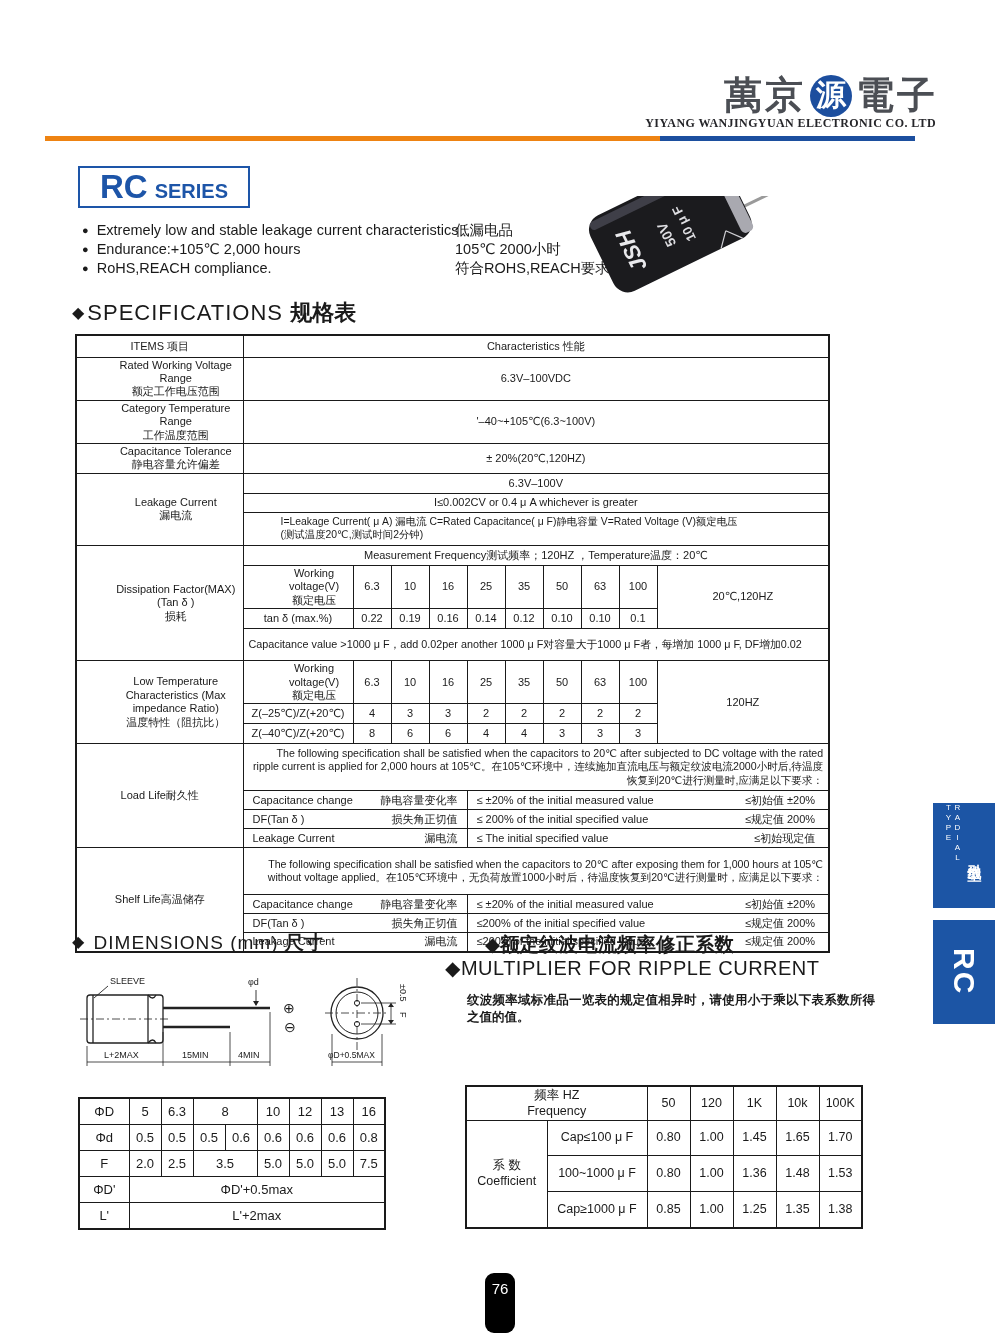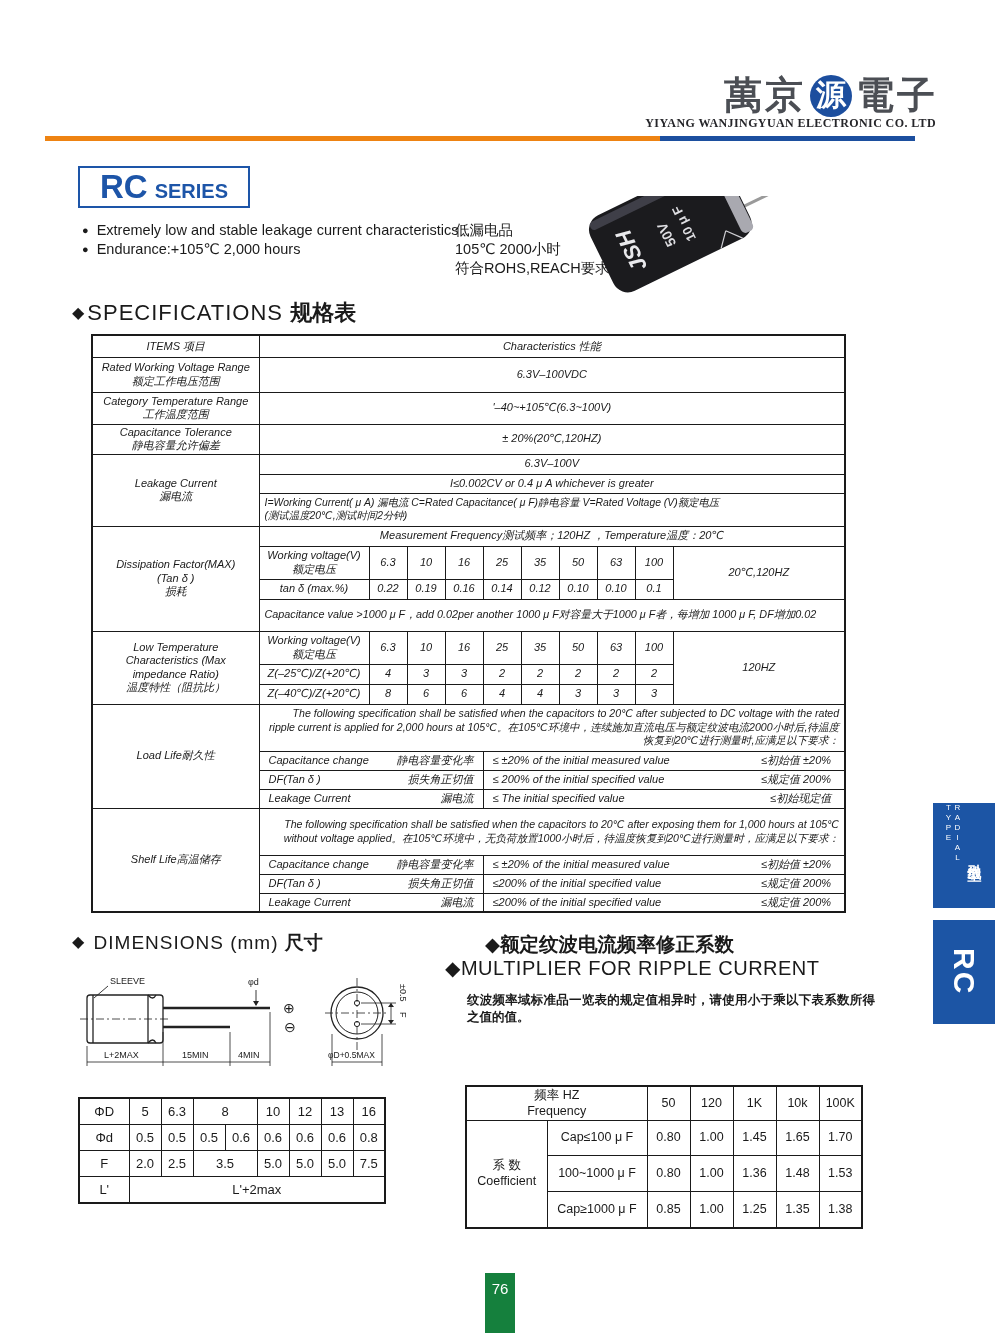--- a/index.html
+++ b/index.html
@@ -26,25 +26,25 @@
   .features .b{font-size:11px;margin-right:8px;vertical-align:1px;}
   .features-cn{position:absolute;left:455px;top:221px;font-size:14.5px;line-height:19px;}
 
   
   .sec-title{position:absolute;font-size:22px;letter-spacing:1px;color:#1a1a1a;}
   .sec-title .dia{font-size:16px;vertical-align:2px;margin-right:2px;}
   .sec-title .cn{font-weight:bold;letter-spacing:0;}
 
   
   table{border-collapse:collapse;table-layout:fixed;}
-  .spec-table{position:absolute;left:91px;top:334px;width:753px;border:2px solid #1a1a1a;font-style:italic;}
+  .spec-table{position:absolute;left:75px;top:334px;width:753px;border:2px solid #1a1a1a;}
   .spec-table td{border:1px solid #1a1a1a;text-align:center;vertical-align:middle;
                  padding:1px 3px;font-size:11px;line-height:1.22;overflow:hidden;}
   .spec-table td.left{text-align:left;padding-left:5px;}
-  .spec-table .blk{display:block;}
+  .spec-table .blk{display:block;margin-left:32px;}
   .spec-table td.intro{text-align:right;font-size:10.6px;padding:2px 5px;line-height:1.3;}
   .split{display:flex;justify-content:space-between;padding:0 6px;}
   .splitv{display:flex;justify-content:space-between;padding:0 10px 0 6px;}
 
   
   .dim-table{position:absolute;left:78px;top:1097px;width:306px;border:2px solid #1a1a1a;}
   .dim-table td{border:1px solid #1a1a1a;text-align:center;font-size:13px;height:23px;}
 
   
   .rip-title1{position:absolute;left:445px;top:931px;font-size:19.5px;font-weight:bold;margin-left:40px;}
@@ -56,22 +56,22 @@
 
   
   .side-tab{position:absolute;left:933px;width:62px;background:#1c55a5;color:#fff;
             display:flex;align-items:center;justify-content:center;}
   .vtxt{writing-mode:vertical-rl;text-orientation:upright;}
   .tab1{top:803px;height:105px;gap:4px;}
   .tab1 .en{font-size:8px;letter-spacing:1px;}
   .tab1 .cn{font-size:14px;font-weight:bold;letter-spacing:2px;}
   .tab2{top:920px;height:104px;}
   .tab2 .rc{writing-mode:vertical-rl;font-size:30px;font-weight:bold;letter-spacing:2px;}
-  .page-tab{position:absolute;left:485px;top:1273px;width:30px;height:60px;background:#15803d;
-            color:#fff;font-size:15px;text-align:center;padding-top:7px;box-sizing:border-box;}
+  .page-tab{position:absolute;left:485px;top:1273px;width:30px;height:60px;background:#000000;
+            color:#fff;font-size:15px;text-align:center;padding-top:7px;box-sizing:border-box;border-radius:9px;}
 </style>
 </head>
 <body>
 
 <div class="page">
 
   <div class="logo-row">
     <span class="logo-cn">萬京</span>
     <span class="logo-circle">源</span>
     <span class="logo-cn">電子</span>
@@ -81,20 +81,21 @@
   <div class="bar-blue"></div>
 
   <div class="series-box">
     <span class="series-main">RC</span>
     <span class="series-sub">SERIES</span>
   </div>
 
   <div class="features">
     <div><span class="b">●</span><span>Extremely low and stable leakage current characteristics</span></div>
     <div><span class="b">●</span><span>Endurance:+105℃ 2,000 hours</span></div>
+    <div><span class="b">●</span><span>RoHS,REACH compliance.</span></div>
   </div>
   <div class="features-cn">
     <div>低漏电品</div>
     <div>105℃ 2000小时</div>
     <div>符合ROHS,REACH要求</div>
   </div>
 
   <svg class="abs" style="left:588px;top:196px" width="255" height="112" viewBox="0 0 255 112">
     <g transform="translate(14,64) rotate(-26)">
       <line x1="148" y1="-16" x2="242" y2="-16" stroke="#9a9a9a" stroke-width="3"></line>
@@ -159,21 +160,21 @@
             <span class="blk">Leakage Current</span>
             <span class="blk">漏电流</span>
           </td>
       <td colspan="10">6.3V–100V</td>
     </tr>
     <tr style="height:19px">
       <td colspan="10">I≤0.002CV or 0.4 μ A  whichever is greater</td>
     </tr>
     <tr style="height:33px">
       <td colspan="10" class="left" style="font-size:10.4px">
-        <span class="blk">I=Working  Current( μ A) 漏电流      C=Rated   Capacitance( μ F)静电容量    V=Rated   Voltage  (V)额定电压</span>
+        <span class="blk">I=Leakage  Current( μ A) 漏电流      C=Rated   Capacitance( μ F)静电容量    V=Rated   Voltage  (V)额定电压</span>
             <span class="blk">(测试温度20℃,测试时间2分钟)</span>
       </td>
     </tr>
     <tr style="height:20px">
       <td rowspan="4">
         <span class="blk">Dissipation Factor(MAX)</span>
             <span class="blk">(Tan δ )</span>
             <span class="blk">损耗</span>
       </td>
       <td colspan="10">Measurement Frequency测试频率；120HZ ，Temperature温度：20℃</td>
@@ -434,20 +435,24 @@
       <td>F</td>
       <td>2.0</td>
           <td>2.5</td>
       <td colspan="2">3.5</td>
       <td>5.0</td>
           <td>5.0</td>
       <td>5.0</td>
           <td>7.5</td>
     </tr>
     <tr>
+      <td>ΦD'</td>
+      <td colspan="8">ΦD'+0.5max</td>
+    </tr>
+    <tr>
       <td>L'</td>
       <td colspan="8">L'+2max</td>
     </tr>
   </tbody>
     </table>
 
   <div class="rip-title1"><span>◆</span><span>额定纹波电流频率修正系数</span></div>
   <div class="rip-title2"><span>◆</span><span>MULTIPLIER FOR RIPPLE CURRENT</span></div>
   <div class="rip-desc">
     <div class="cn">纹波频率域标准品一览表的规定值相异时，请使用小于乘以下表系数所得之值的值。</div>

